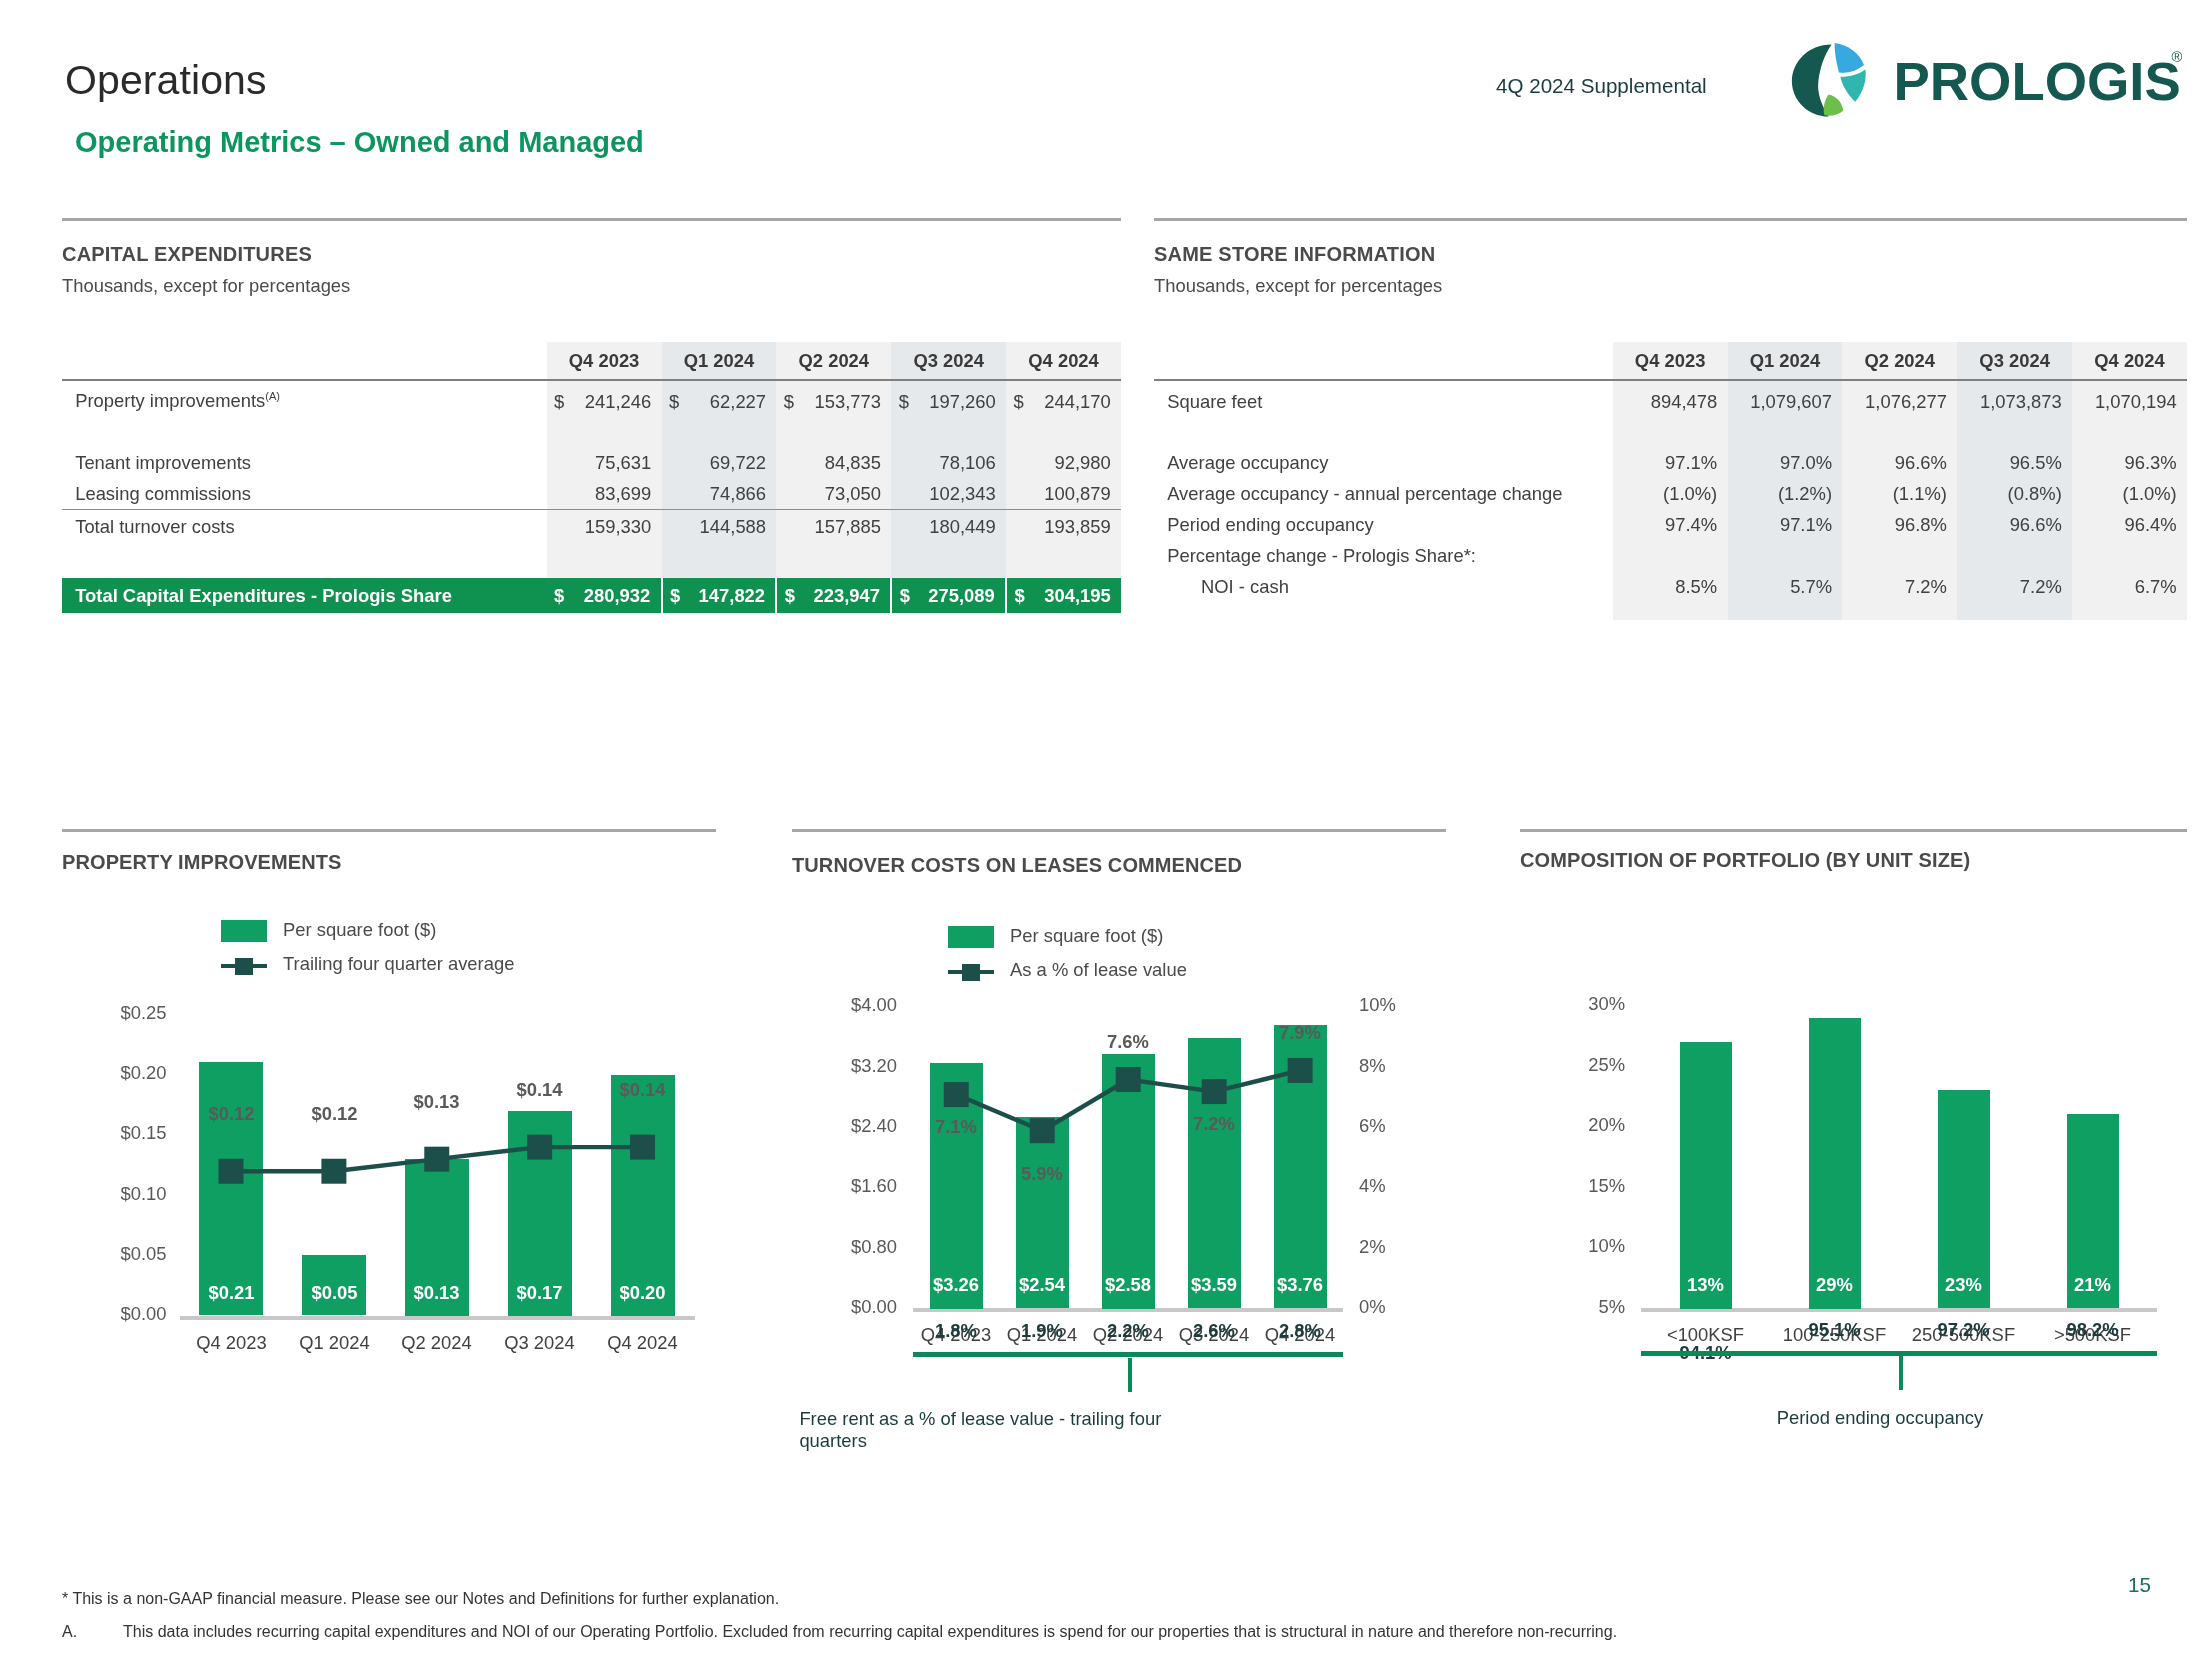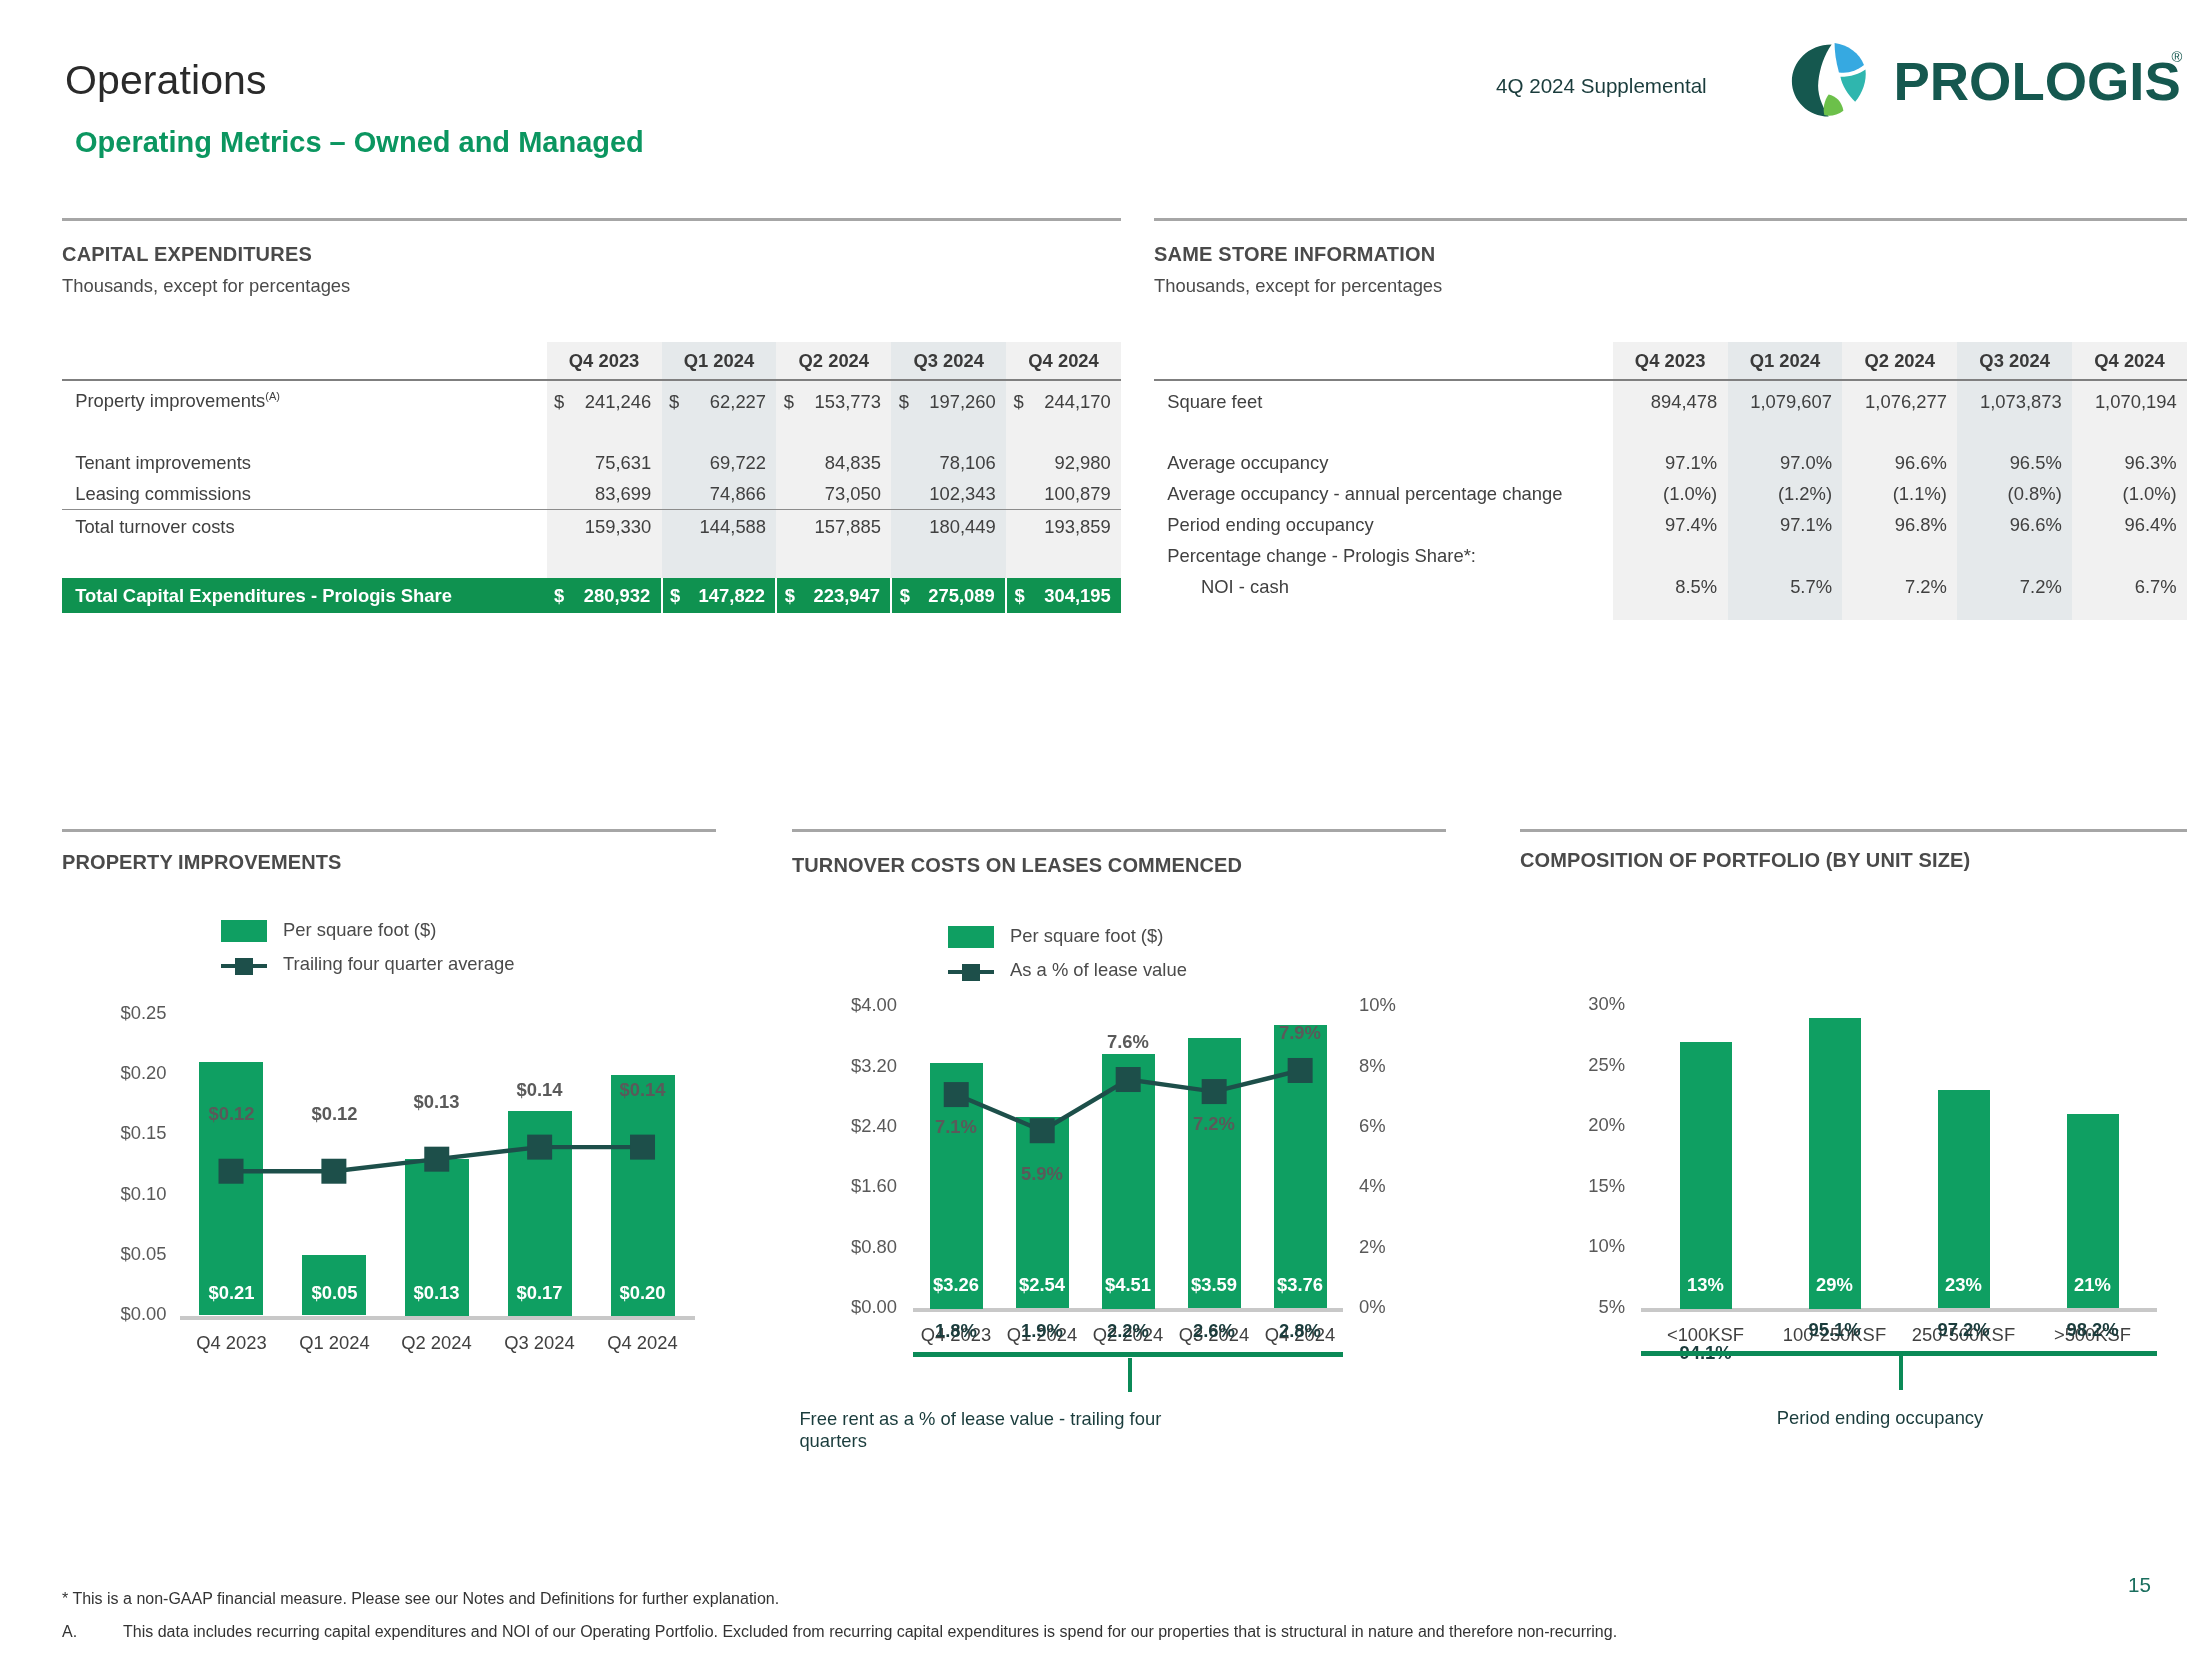--- a/index.html
+++ b/index.html
@@ -316,21 +316,21 @@
       <div class="axlabL" style="left:567px;top:151px;width:81px">8%</div>
       <div class="axlabL" style="left:567px;top:90px;width:81px">10%</div>
       <div class="baseline" style="left:121px;top:404px;width:430px"></div>
       <div class="bar" style="left:138px;top:159px;width:53px;height:246px"></div>
       <div class="barval" style="left:121px;top:370px;width:86px">$3.26</div>
       <div class="catlab" style="left:121px;top:420px;width:86px">Q4 2023</div>
       <div class="bar" style="left:224px;top:213px;width:53px;height:191px"></div>
       <div class="barval" style="left:207px;top:370px;width:86px">$2.54</div>
       <div class="catlab" style="left:207px;top:420px;width:86px">Q1 2024</div>
       <div class="bar" style="left:310px;top:150px;width:53px;height:255px"></div>
-      <div class="barval" style="left:293px;top:370px;width:86px">$4.51</div>
+      <div class="barval" style="left:293px;top:370px;width:86px">$2.58</div>
       <div class="catlab" style="left:293px;top:420px;width:86px">Q2 2024</div>
       <div class="bar" style="left:396px;top:134px;width:53px;height:270px"></div>
       <div class="barval" style="left:379px;top:370px;width:86px">$3.59</div>
       <div class="catlab" style="left:379px;top:420px;width:86px">Q3 2024</div>
       <div class="bar" style="left:482px;top:121px;width:53px;height:283px"></div>
       <div class="barval" style="left:465px;top:370px;width:86px">$3.76</div>
       <div class="catlab" style="left:465px;top:420px;width:86px">Q4 2024</div>
       <svg style="position:absolute;left:0;top:0;width:654px;height:493px;pointer-events:none" viewBox="0 0 890 670" width="654" height="493">
         <polyline points="223.5,258.90000000000003 340.5,308.09999999999997 457.5,238.39999999999998 574.5,254.8 691.5,226.09999999999997" fill="none" stroke="#1d4f4a" stroke-width="6"></polyline>
         <rect x="206.5" y="241.90000000000003" width="34" height="34" fill="#1d4f4a"></rect>

